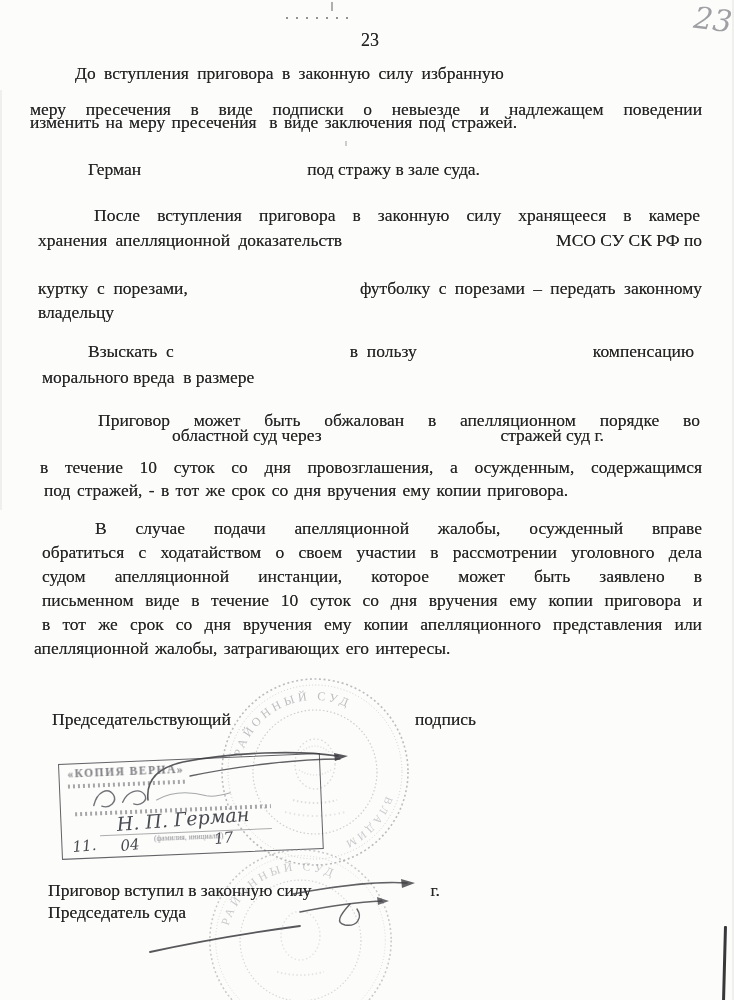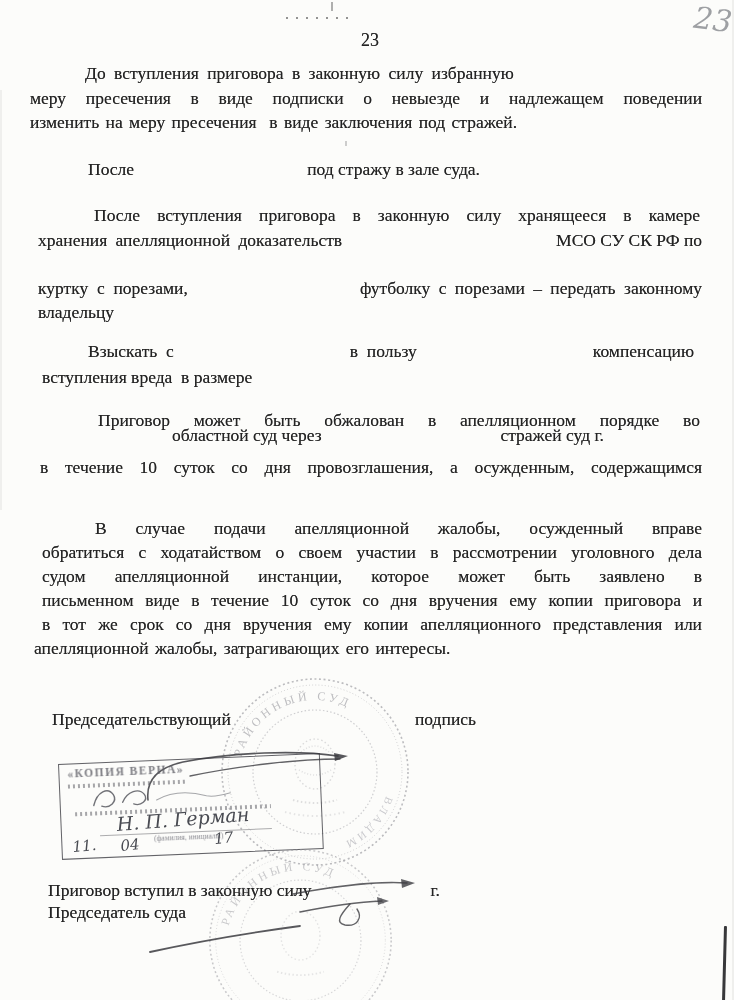--- a/index.html
+++ b/index.html
@@ -50,53 +50,54 @@
 
   <div class="hw-corner" style="left:694px;top:2px;">23</div>
   <div class="speck-row" style="left:286px;top:17px;width:62px;"></div>
   <div class="speck-dash" style="left:331px;top:2px;width:1.5px;height:9px;"></div>
   <div class="speck-dash" style="left:345px;top:141px;width:2px;height:5px;opacity:.6;"></div>
   <div class="edge" style="left:0;top:90px;width:2px;height:420px;"></div>
   <div class="edge" style="right:0;top:0;width:2px;height:100%;"></div>
 
   <div class="pagenum" style="left:340px;top:30px;width:60px;text-align:center;">23</div>
 
-  <div class="tl" style="left:85px;top:62px;word-spacing:4px;">До вступления приговора в законную силу избранную</div>
-  <div class="tl just" style="left:30px;top:87px;width:672px;">меру пресечения  в виде подписки о невыезде и надлежащем поведении</div>
+  <div class="tl" style="left:75px;top:62px;word-spacing:4px;">До вступления приговора в законную силу избранную</div>
+  <div class="tl just" style="left:30px;top:98px;width:672px;">меру пресечения  в виде подписки о невыезде и надлежащем поведении</div>
   <div class="tl" style="left:30px;top:111px;word-spacing:2px;">изменить на меру пресечения  в виде заключения под стражей.</div>
 
   <div class="tl flexline" style="left:88px;top:158px;width:392px;">
-    <span>После</span>
+    <span>Герман</span>
     <span>под стражу в зале суда.</span>
   </div>
 
   <div class="tl just" style="left:94px;top:204px;width:606px;">После вступления приговора в законную силу хранящееся в камере</div>
   <div class="tl flexline" style="left:38px;top:229px;width:664px;">
     <span style="word-spacing:4px;">хранения апелляционной доказательств</span>
     <span>МСО СУ СК РФ по</span>
   </div>
   <div class="tl flexline" style="left:38px;top:277px;width:664px;">
     <span>куртку  с  порезами,</span>
     <span style="word-spacing:4px;">футболку с порезами – передать законному</span>
   </div>
   <div class="tl" style="left:38px;top:301px;">владельцу</div>
 
   <div class="tl flexline" style="left:88px;top:340px;width:606px;">
     <span>Взыскать  с</span>
     <span>в  пользу</span>
     <span>компенсацию</span>
   </div>
-  <div class="tl" style="left:42px;top:366px;">вступления вреда  в размере</div>
+  <div class="tl" style="left:42px;top:366px;">морального вреда  в размере</div>
 
   <div class="tl just" style="left:98px;top:409px;width:602px;">Приговор может быть обжалован в апелляционном порядке во</div>
   <div class="tl flexline" style="left:172px;top:424px;width:432px;">
     <span>областной суд через</span>
     <span>стражей суд г.</span>
   </div>
   <div class="tl just" style="left:40px;top:456px;width:662px;">в течение 10 суток со дня провозглашения,  а осужденным, содержащимся</div>
+  <div class="tl" style="left:44px;top:479px;word-spacing:2px;">под стражей, - в тот же срок со дня вручения ему копии приговора.</div>
 
   <div class="tl just" style="left:42px;top:541px;width:660px;">обратиться с ходатайством о своем участии в рассмотрении уголовного дела</div>
   <div class="tl just" style="left:95px;top:517px;width:607px;">В случае подачи апелляционной  жалобы,  осужденный вправе</div>
   <div class="tl just" style="left:42px;top:565px;width:660px;">судом апелляционной инстанции, которое может быть заявлено в</div>
   <div class="tl just" style="left:42px;top:589px;width:660px;">письменном виде в течение 10 суток со дня вручения ему копии приговора и</div>
   <div class="tl just" style="left:42px;top:613px;width:660px;">в тот же срок со дня вручения ему копии апелляционного представления или</div>
   <div class="tl" style="left:34px;top:637px;word-spacing:2px;">апелляционной жалобы, затрагивающих его интересы.</div>
 
   <div class="tl flexline" style="left:52px;top:708px;width:424px;">
     <span>Председательствующий</span>

